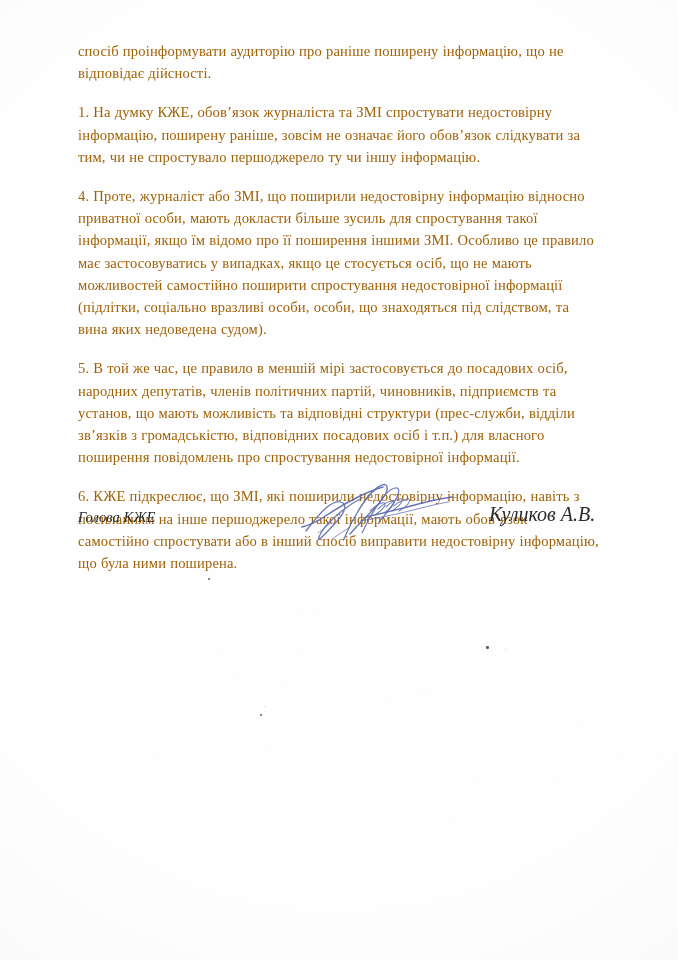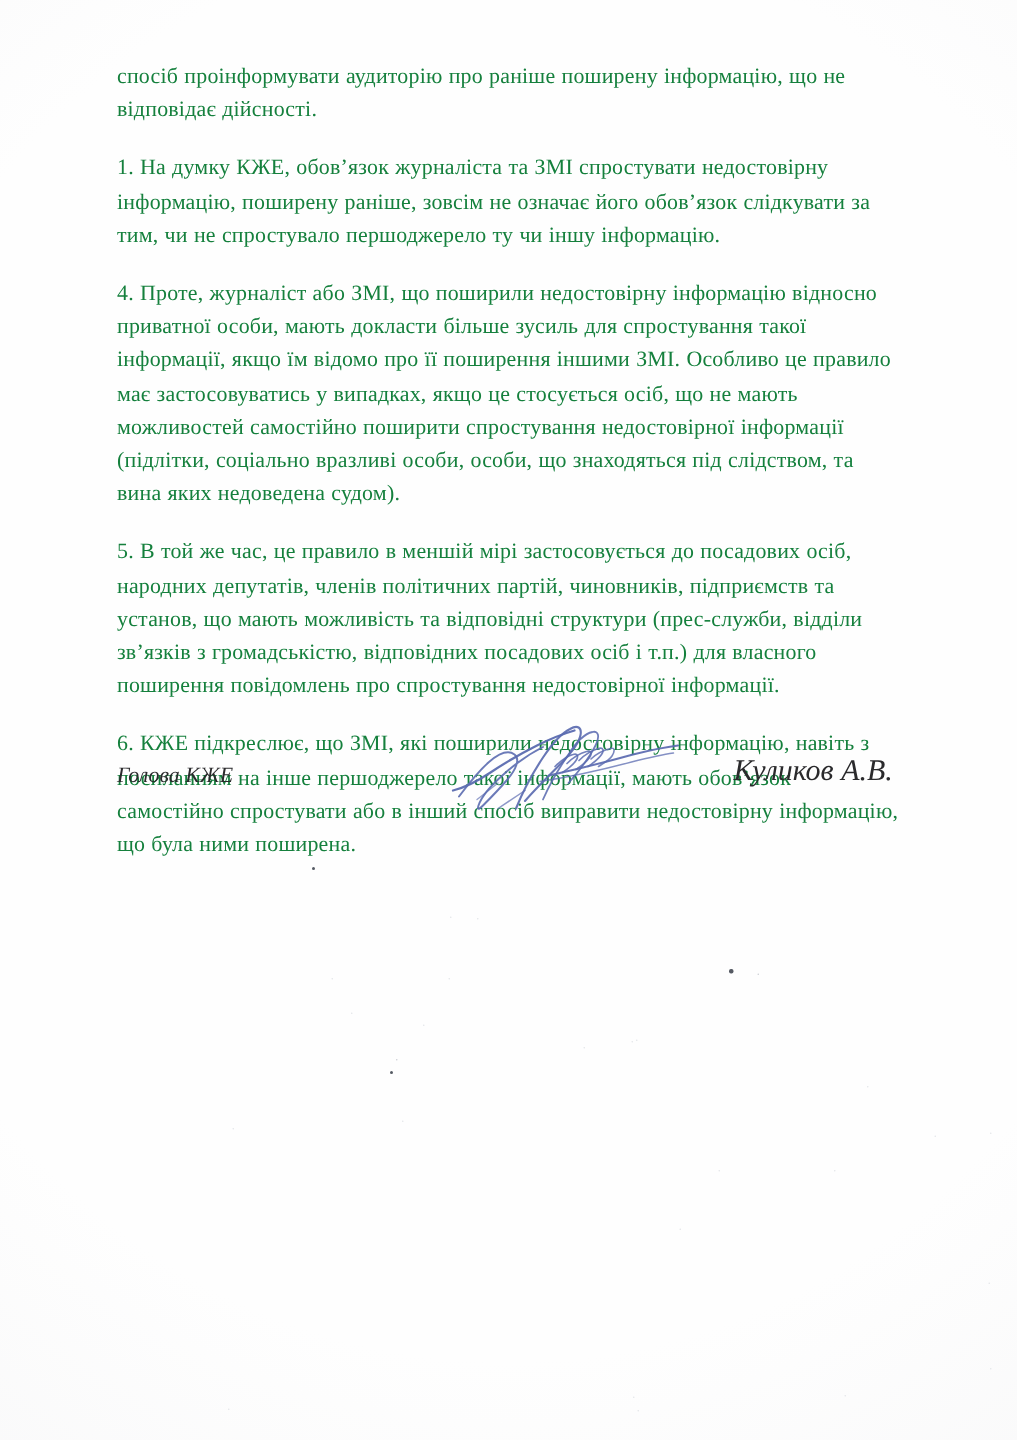--- a/index.html
+++ b/index.html
@@ -33,21 +33,21 @@
     position: absolute;
     left: 78px;
     top: 40px;
     width: 522px;
     z-index: 2;
   }
   p.para {
     margin: 0 0 17px 0;
     font-size: 14.6px;
     line-height: 22.2px;
-    color: #15803d;
+    color: #a16207;
     text-align: left;
     letter-spacing: 0.01em;
     word-spacing: 0.02em;
     
     text-rendering: optimizeLegibility;
     -webkit-font-smoothing: antialiased;
     filter: blur(0.16px);
   }
   p.para.tight {
     margin-bottom: 16px;

